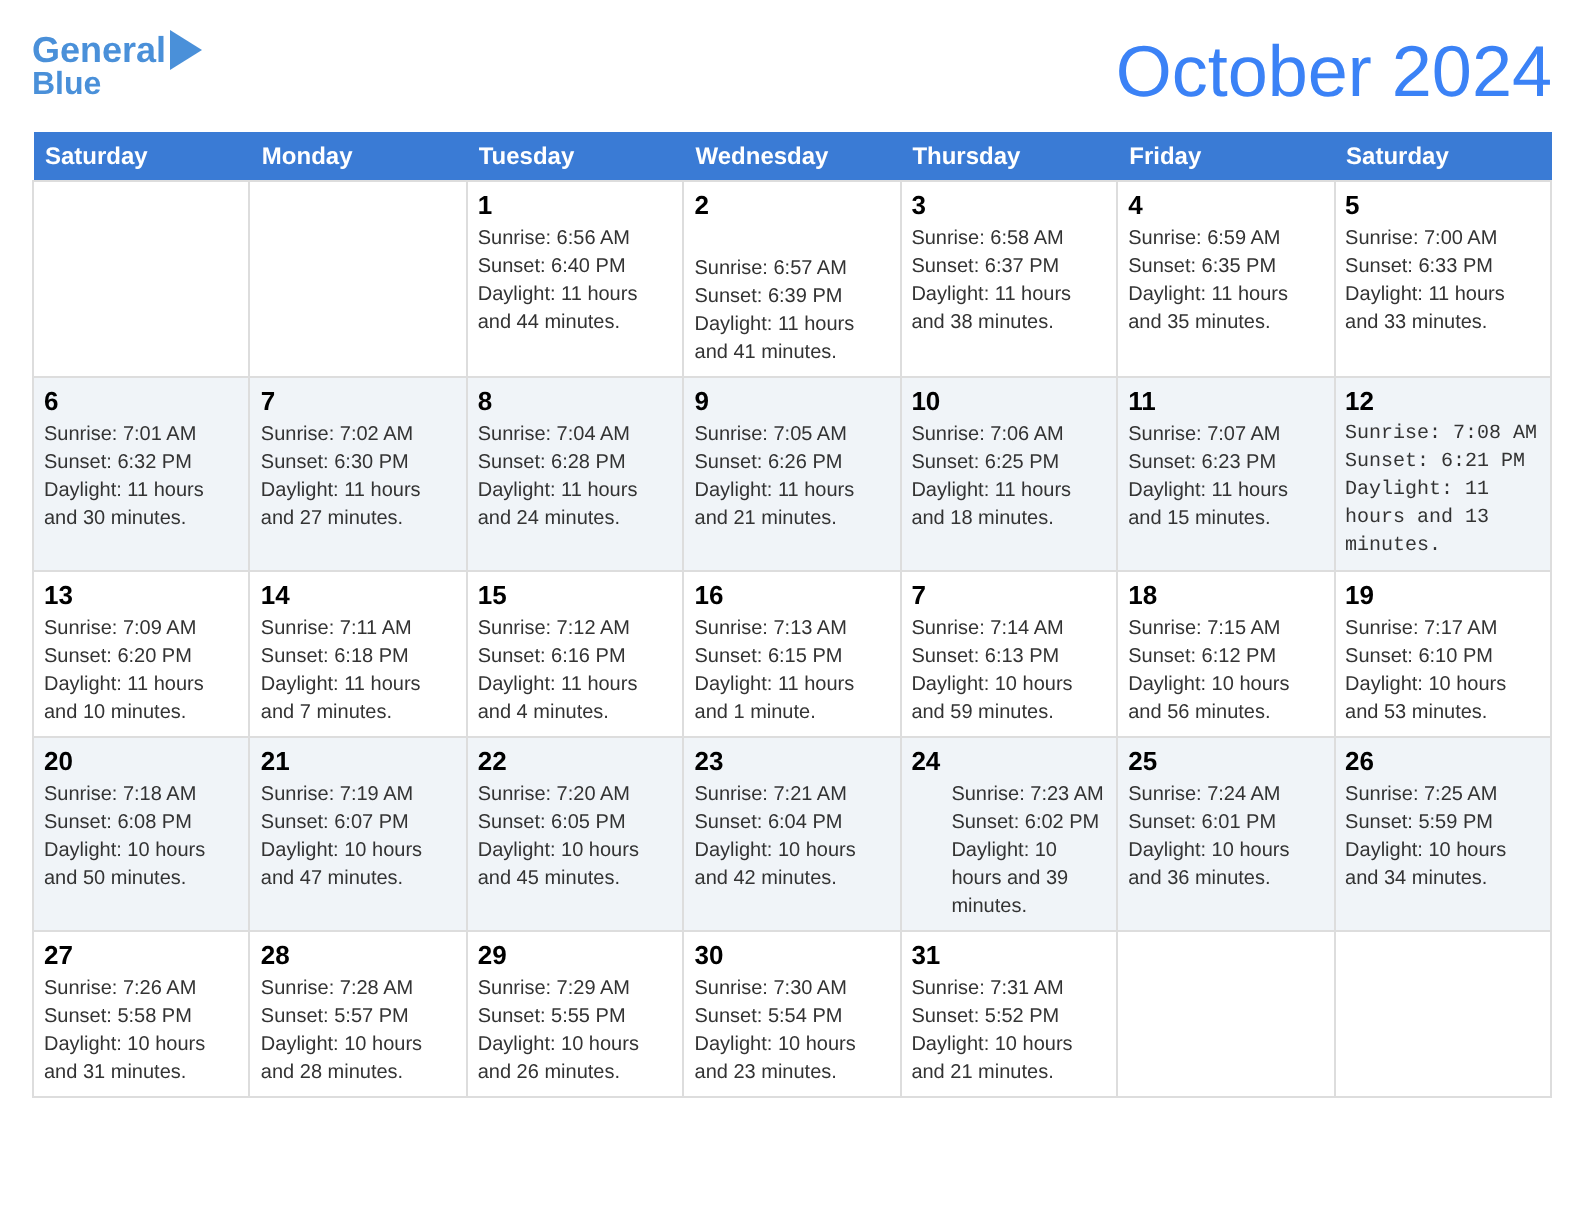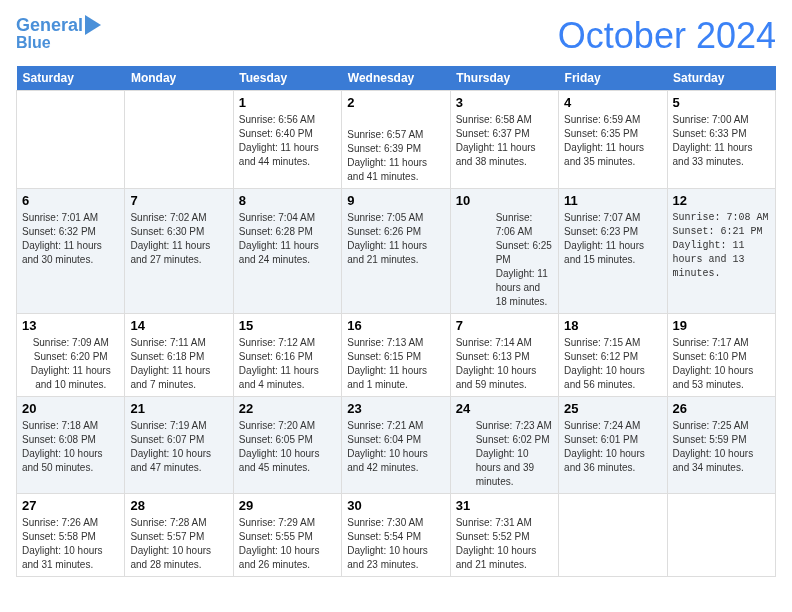--- a/index.html
+++ b/index.html
@@ -173,41 +173,41 @@
 Daylight: 11 hours and 24 minutes.</div>
         </td>
         <td>
           <span class="day-number">9</span>
           <div class="cell-content" style="white-space: pre-line;">Sunrise: 7:05 AM
 Sunset: 6:26 PM
 Daylight: 11 hours and 21 minutes.</div>
         </td>
         <td>
           <span class="day-number">10</span>
-          <div class="cell-content" style="white-space: pre-line; margin-left: 40px;">Sunrise: 7:06 AM
+          <div class="cell-content" style="white-space: pre-line;">Sunrise: 7:06 AM
 Sunset: 6:25 PM
 Daylight: 11 hours and 18 minutes.</div>
         </td>
         <td>
           <span class="day-number">11</span>
           <div class="cell-content" style="white-space: pre-line;">Sunrise: 7:07 AM
 Sunset: 6:23 PM
 Daylight: 11 hours and 15 minutes.</div>
         </td>
         <td>
           <span class="day-number">12</span>
           <div class="cell-content" style="white-space: pre-line; font-family: Liberation Mono, monospace;">Sunrise: 7:08 AM
 Sunset: 6:21 PM
 Daylight: 11 hours and 13 minutes.</div>
         </td>
       </tr>
       <tr>
         <td>
           <span class="day-number">13</span>
-          <div class="cell-content" style="white-space: pre-line; text-align: center;">Sunrise: 7:09 AM
+          <div class="cell-content" style="white-space: pre-line;">Sunrise: 7:09 AM
 Sunset: 6:20 PM
 Daylight: 11 hours and 10 minutes.</div>
         </td>
         <td>
           <span class="day-number">14</span>
           <div class="cell-content" style="white-space: pre-line;">Sunrise: 7:11 AM
 Sunset: 6:18 PM
 Daylight: 11 hours and 7 minutes.</div>
         </td>
         <td>

